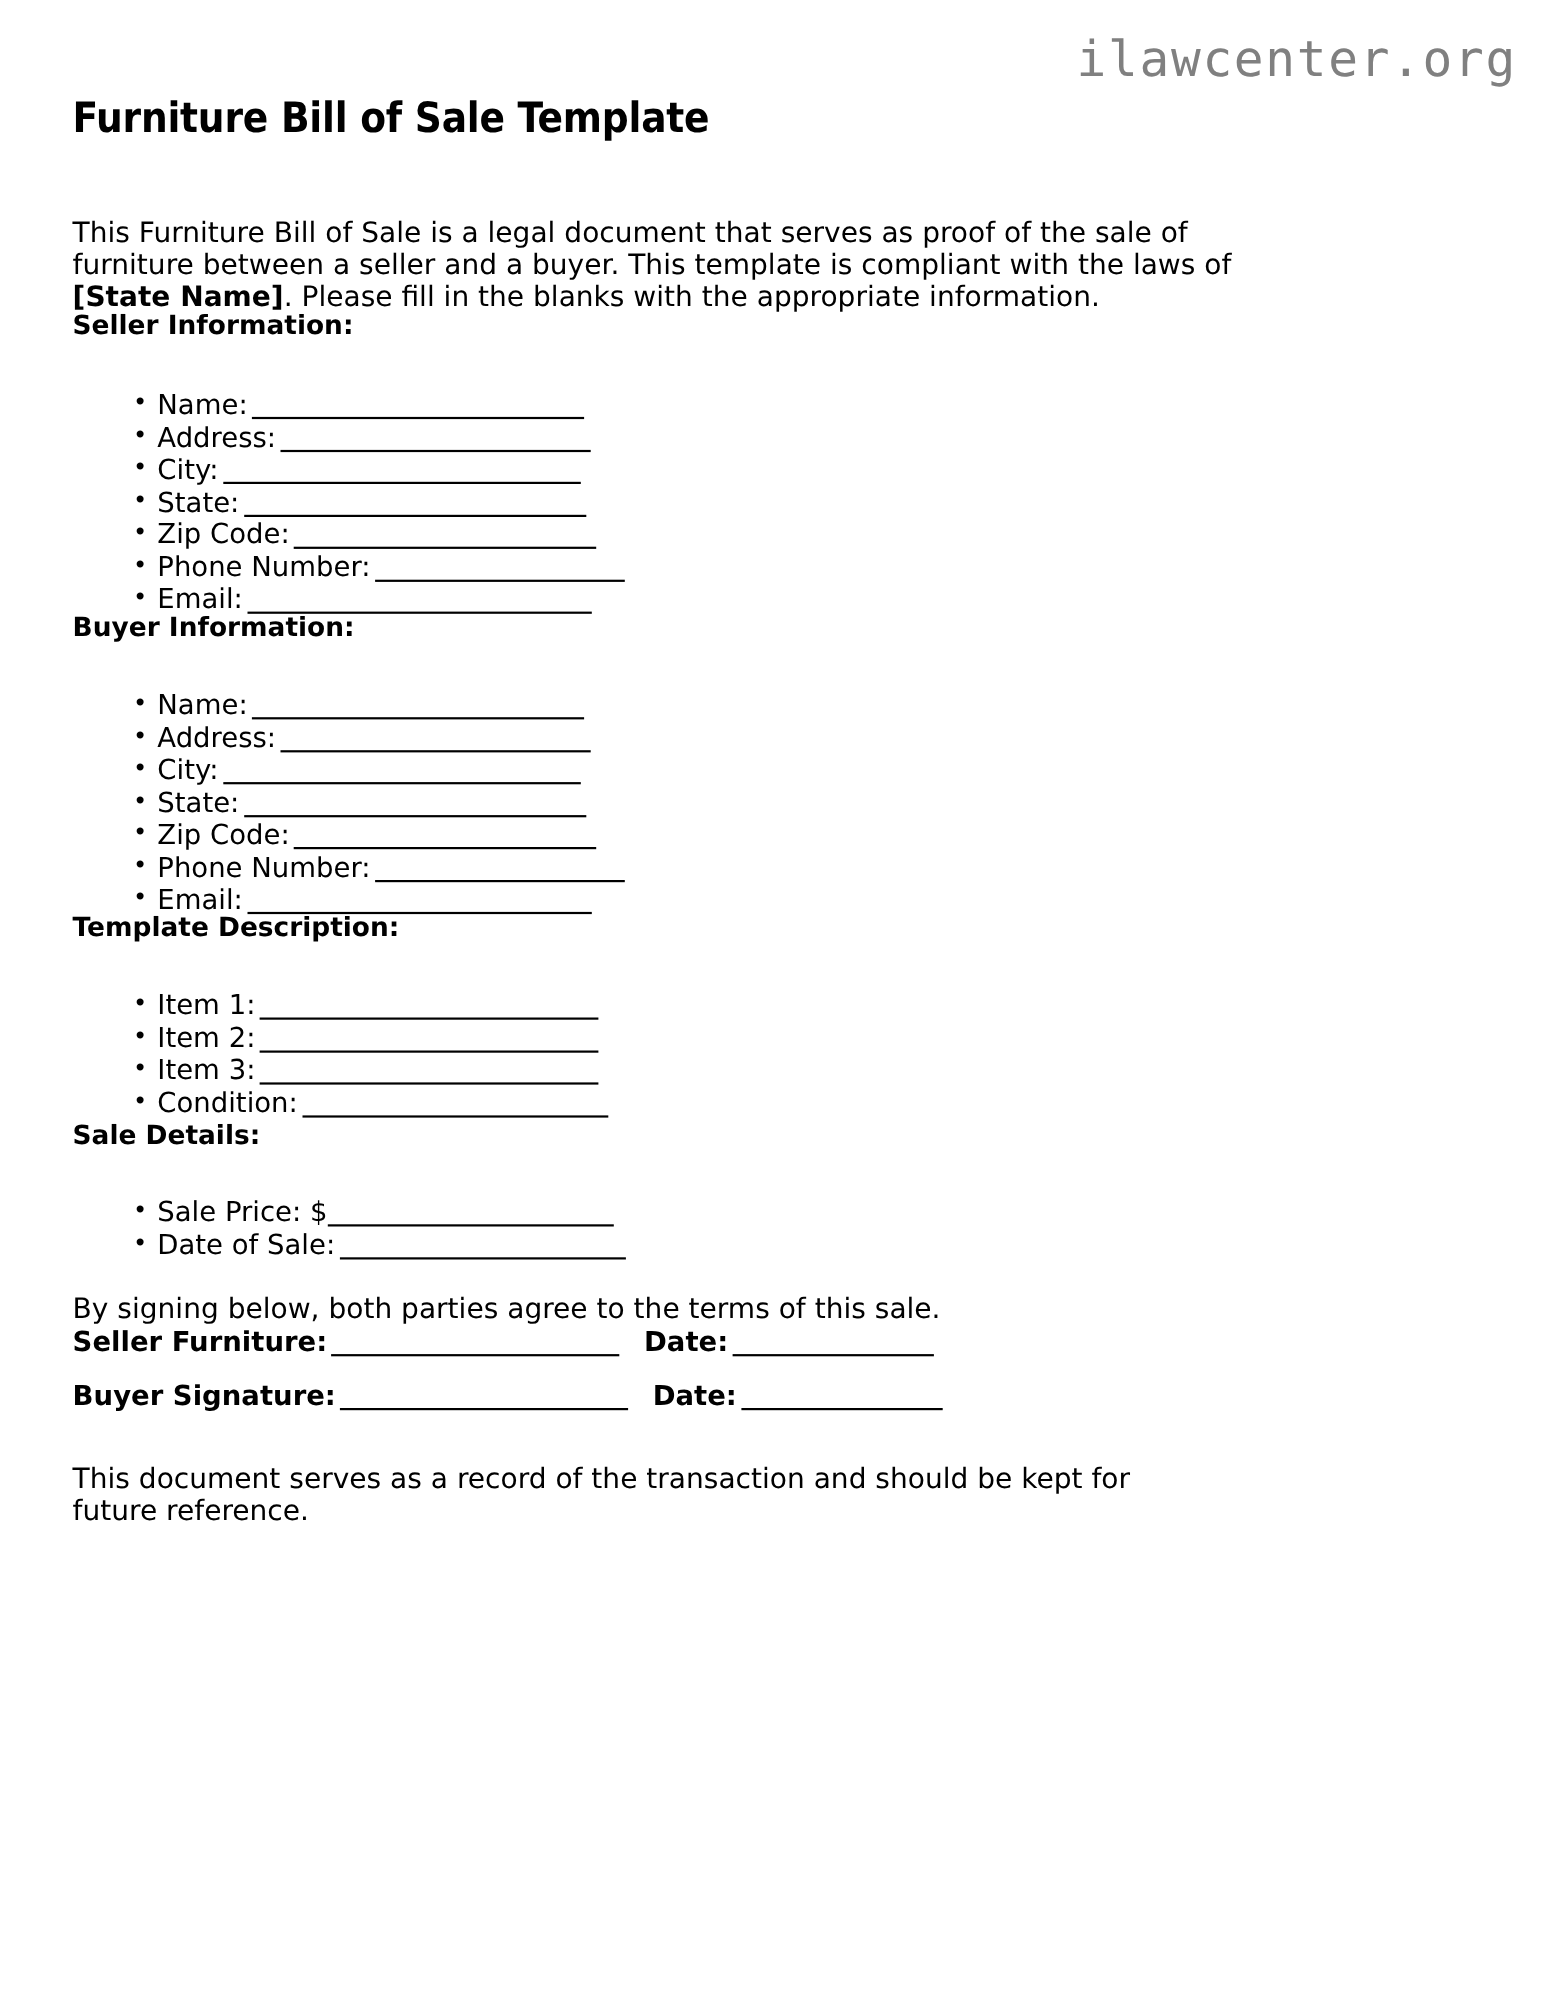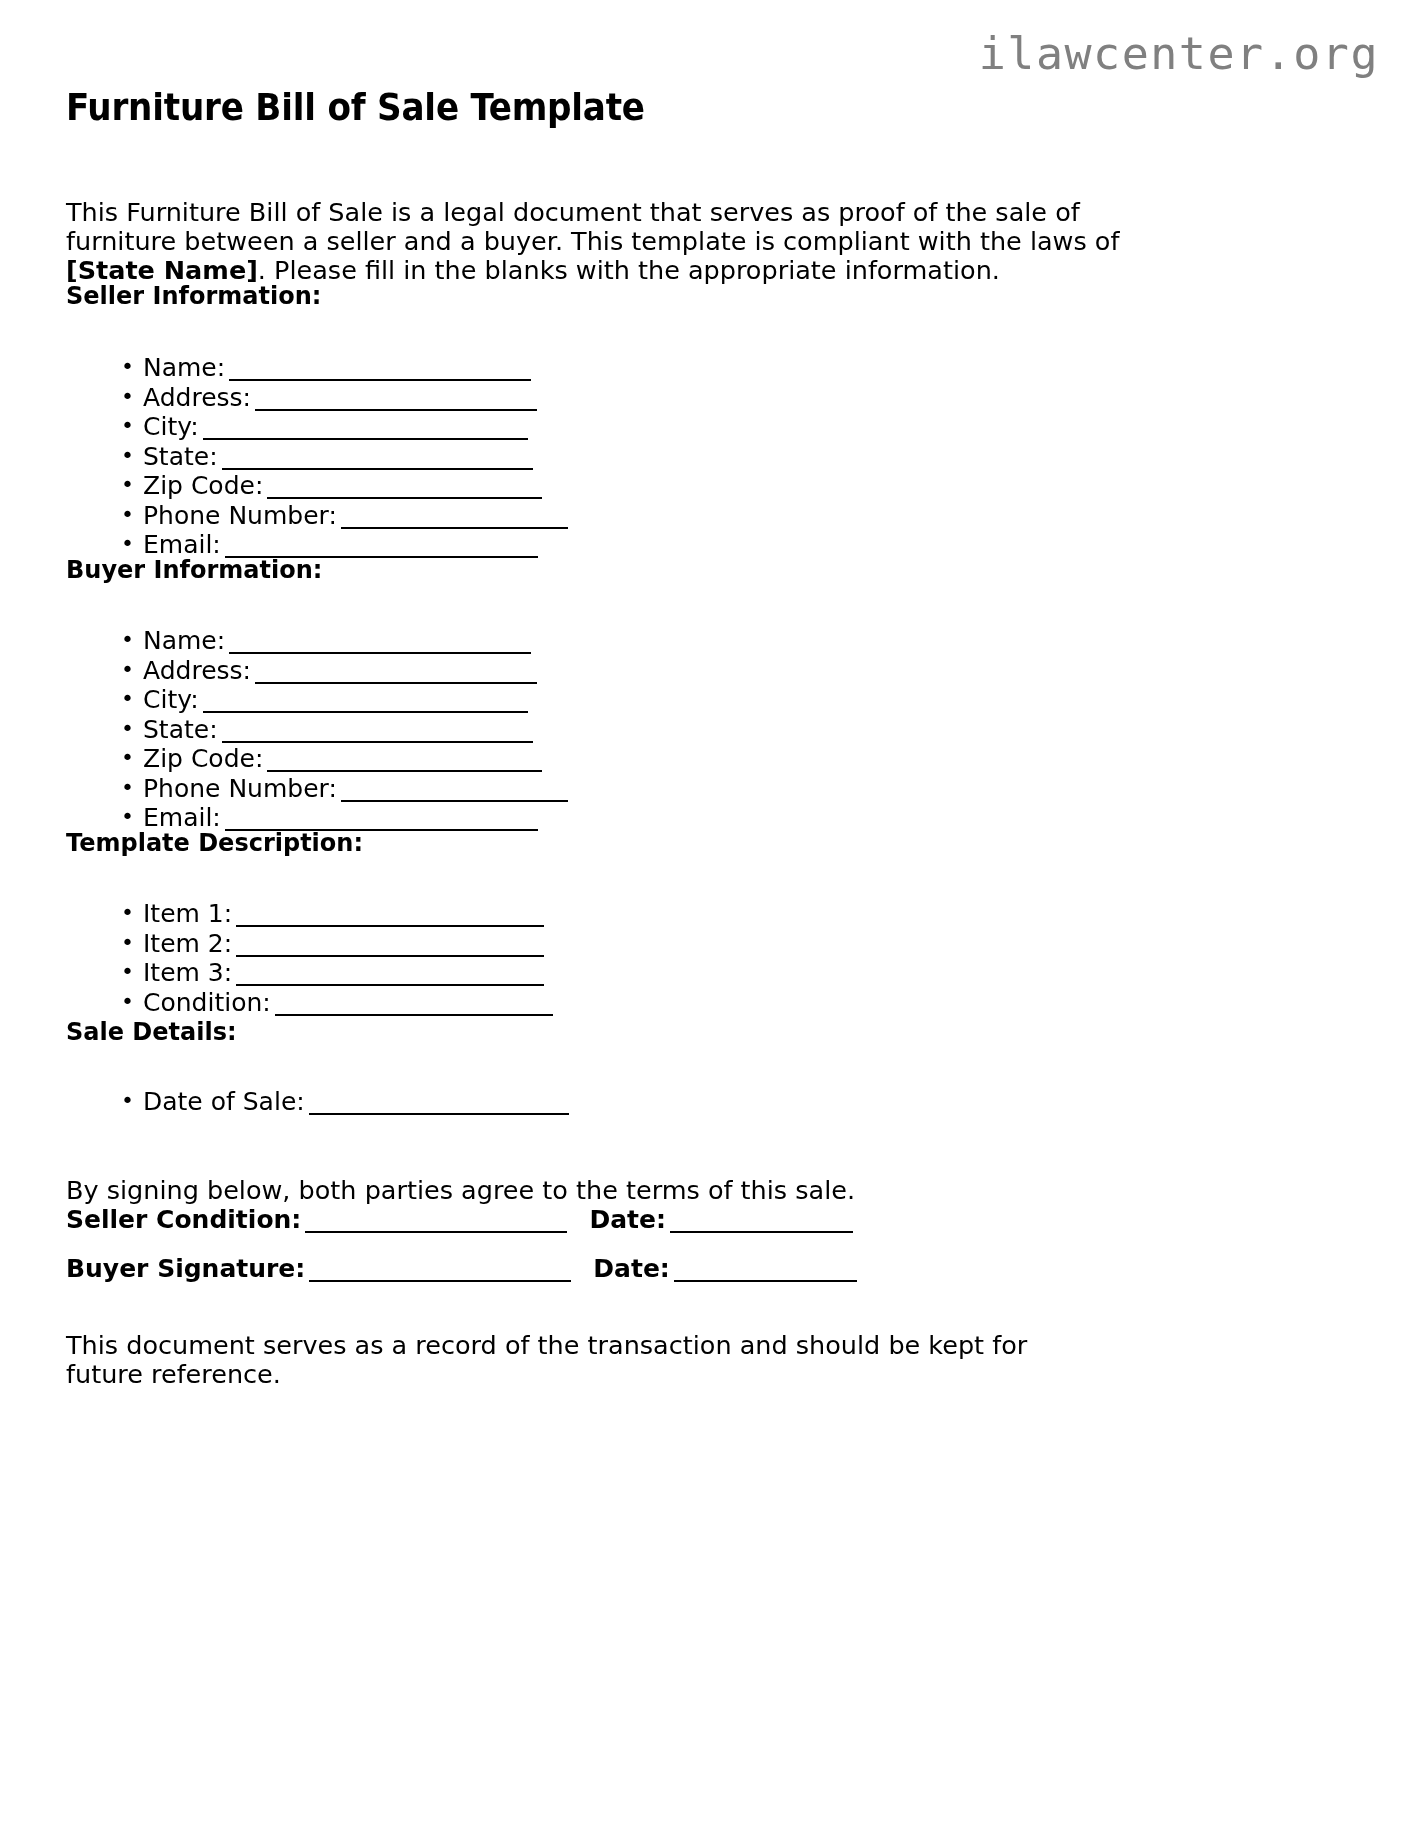--- a/index.html
+++ b/index.html
@@ -166,25 +166,26 @@
     <div class="section-heading" style="top:831px;">Template Description:</div>
     <ul class="bullet-list" style="top:882px;">
       <li><span>Item 1:</span><span class="blank" style="width:308px"></span></li>
       <li><span>Item 2:</span><span class="blank" style="width:308px"></span></li>
       <li><span>Item 3:</span><span class="blank" style="width:308px"></span></li>
       <li><span>Condition:</span><span class="blank" style="width:278px"></span></li>
     </ul>
 
     <div class="section-heading" style="top:1020px;">Sale Details:</div>
     <ul class="bullet-list" style="top:1070px;">
+      <li><span>Sale Price: $</span><span class="blank tight" style="width:260px"></span></li>
       <li><span>Date of Sale:</span><span class="blank" style="width:260px"></span></li>
     </ul>
 
     <p class="para" style="top:1150px;">By signing below, both parties agree to the terms of this sale.</p>
 
-    <div class="sig-line" style="top:1205px;"><span>Seller Condition:</span><span class="blank" style="width:262px"></span><span style="margin-left:22px">Date:</span><span class="blank" style="width:183px"></span></div>
+    <div class="sig-line" style="top:1205px;"><span>Seller Furniture:</span><span class="blank" style="width:262px"></span><span style="margin-left:22px">Date:</span><span class="blank" style="width:183px"></span></div>
 
     <div class="sig-line" style="top:1254px;"><span>Buyer Signature:</span><span class="blank" style="width:262px"></span><span style="margin-left:22px">Date:</span><span class="blank" style="width:183px"></span></div>
 
     <p class="para" style="top:1305px; width:1000px;">This document serves as a record of the transaction and should be kept for future reference.</p>
 
   </div>
 </div>
 
 </body></html>

